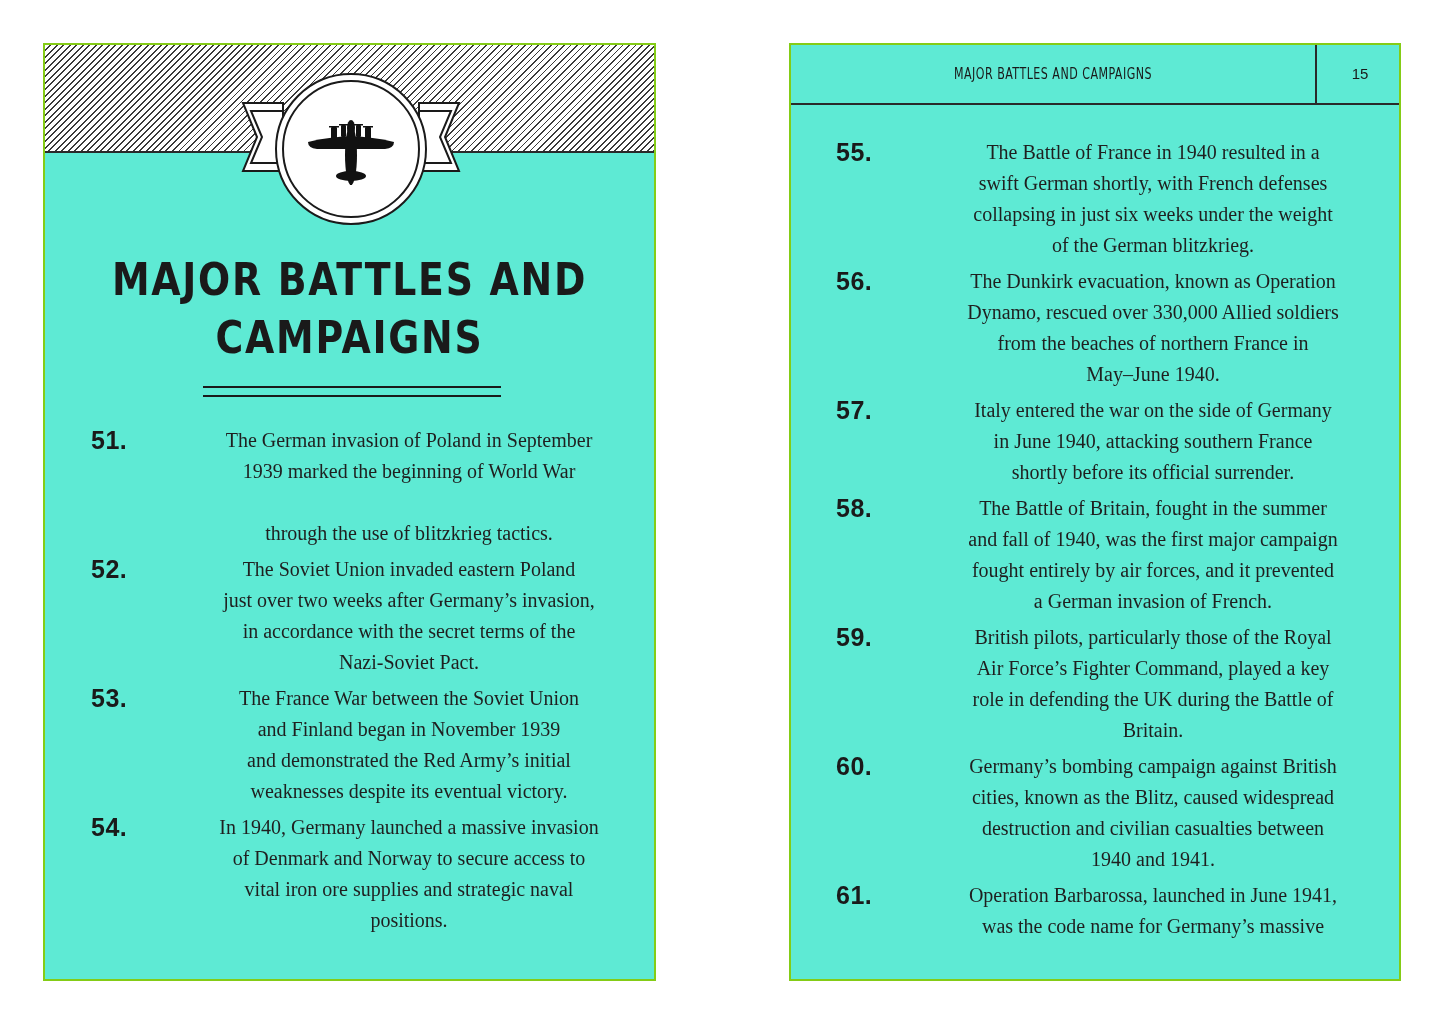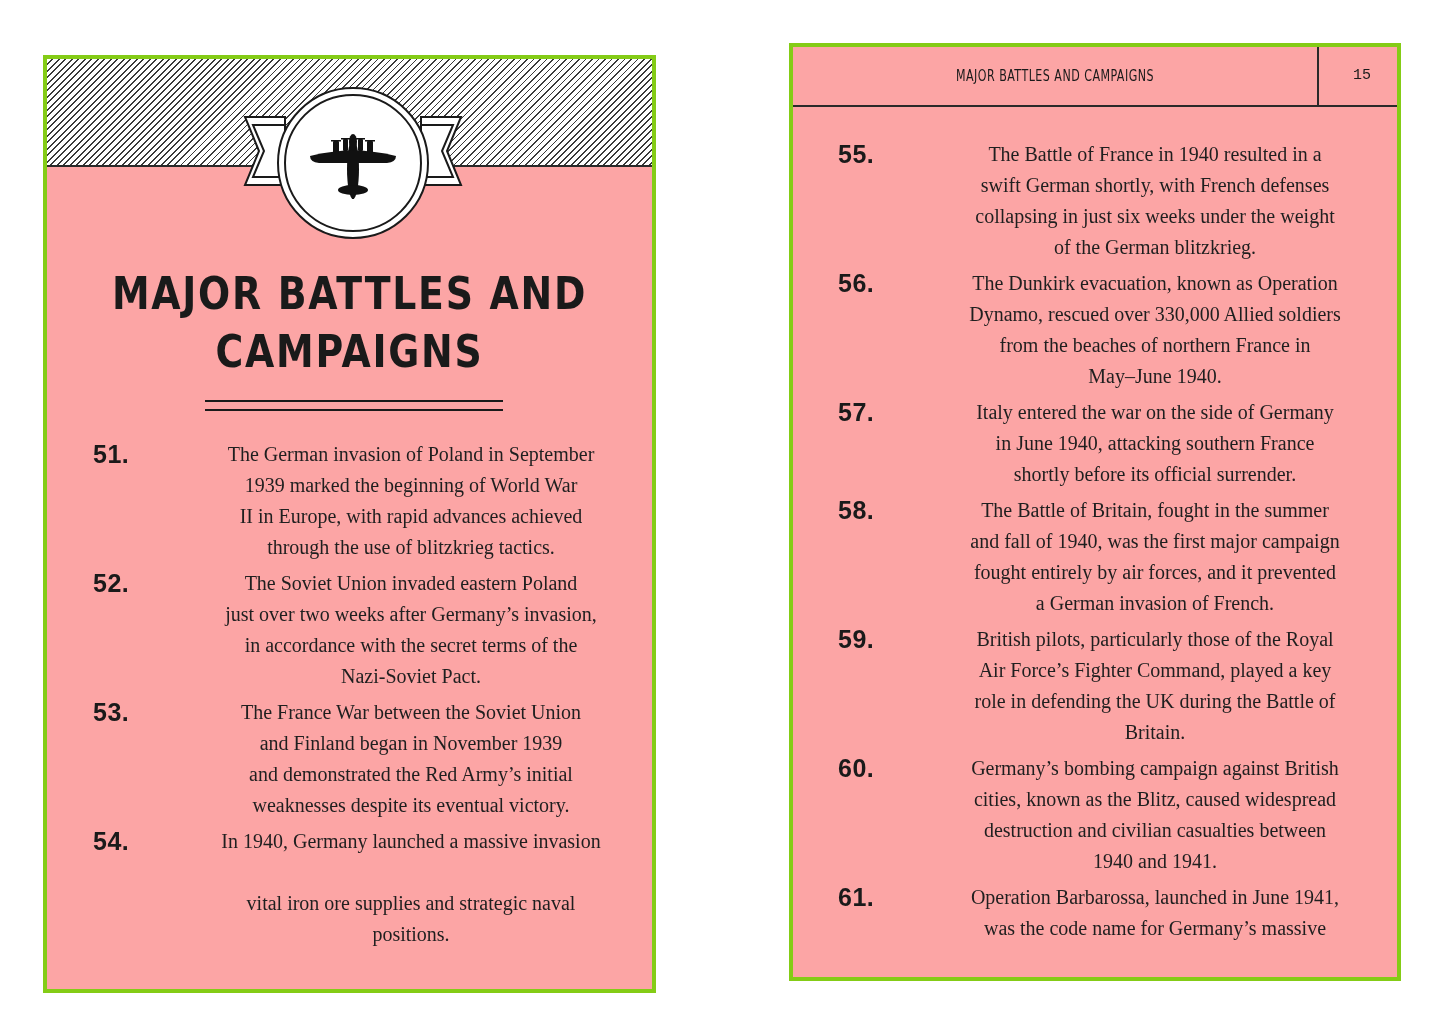--- a/index.html
+++ b/index.html
@@ -1,23 +1,23 @@
 <!DOCTYPE html>
 <html><head>
 <meta charset="utf-8">
 <style>
   html, body { margin: 0; padding: 0; }
   body {
     width: 1445px; height: 1024px; background: #ffffff; position: relative;
     overflow: hidden; color: #1a1a1a;
   }
   .page {
-    position: absolute; box-sizing: border-box; border: 4px solid #84cc16; background: #fca5a5;
+    position: absolute; box-sizing: border-box; border: 2px solid #84cc16; background: #5eead4;
   }
-  #left-page { left: 43px; top: 43px; width: 613px; height: 938px; margin-top: 12px; }
+  #left-page { left: 43px; top: 43px; width: 613px; height: 938px; }
   #right-page { left: 789px; top: 43px; width: 612px; height: 938px; }
 
   .hatch {
     position: absolute; left: 0; top: 0; right: 0; height: 106px;
     border-bottom: 2px solid #2a2a2a;
     background-image: repeating-linear-gradient(135deg, #ffffff 0px, #ffffff 3.4px, #3a3a3a 3.4px, #3a3a3a 4.6px);
   }
   .emblem { position: absolute; left: 0; top: 0; width: 613px; height: 200px; }
 
   .chapter-title {
@@ -47,21 +47,21 @@
   .running-head {
     position: absolute; left: 0; top: 0; right: 0; height: 58px; border-bottom: 2px solid #2a2a2a;
   }
   .running-title {
     position: absolute; left: 0; width: 524px; top: 0; height: 58px; line-height: 58px;
     text-align: center; font-family: "DejaVu Sans Condensed", "DejaVu Sans", sans-serif;
     font-size: 15px; letter-spacing: 0.6px; transform: scaleX(0.82); transform-origin: center;
   }
   .page-number-box {
     position: absolute; left: 524px; top: 0; width: 86px; height: 58px; border-left: 2px solid #2a2a2a;
-    text-align: center; line-height: 58px; font-family: Liberation Mono, monospace; font-size: 15px;
+    text-align: center; line-height: 58px; font-family: Liberation Sans, sans-serif; font-size: 15px;
     transform-origin: center;
   }
 </style>
 </head>
 <body>
 
 <div class="page" id="left-page">
   <div class="hatch"></div>
 
   <svg class="emblem" viewBox="0 0 613 200" width="613" height="200">
@@ -100,33 +100,33 @@
     <span>MAJOR BATTLES AND</span><br>
     <span>CAMPAIGNS</span>
   </h1>
 
   <div class="rule r1"></div>
   <div class="rule r2"></div>
 
   <div id="left-facts">
       <div class="fact" style="top: 380px;">
         <div class="num">51.</div>
-        <p class="text"><span>The German invasion of Poland in September</span><br><span>1939 marked the beginning of World War</span><br><span>II in Europe, with rapid advances achieved</span><br><span>through the use of blitzkrieg tactics.</span></p>
+        <p class="text"><span>The German invasion of Poland in September</span><br><span>1939 marked the beginning of World War</span><br><br><span>through the use of blitzkrieg tactics.</span></p>
       </div>
       <div class="fact" style="top: 509px;">
         <div class="num">52.</div>
         <p class="text"><span>The Soviet Union invaded eastern Poland</span><br><span>just over two weeks after Germany’s invasion,</span><br><span>in accordance with the secret terms of the</span><br><span>Nazi-Soviet Pact.</span></p>
       </div>
       <div class="fact" style="top: 638px;">
         <div class="num">53.</div>
         <p class="text"><span>The France War between the Soviet Union</span><br><span>and Finland began in November 1939</span><br><span>and demonstrated the Red Army’s initial</span><br><span>weaknesses despite its eventual victory.</span></p>
       </div>
       <div class="fact" style="top: 767px;">
         <div class="num">54.</div>
-        <p class="text"><span>In 1940, Germany launched a massive invasion</span><br><br><span>vital iron ore supplies and strategic naval</span><br><span>positions.</span></p>
+        <p class="text"><span>In 1940, Germany launched a massive invasion</span><br><span>of Denmark and Norway to secure access to</span><br><span>vital iron ore supplies and strategic naval</span><br><span>positions.</span></p>
       </div>
     </div>
 </div>
 
 <div class="page" id="right-page">
   <div class="running-head">
     <div class="running-title">MAJOR BATTLES AND CAMPAIGNS</div>
     <div class="page-number-box">15</div>
   </div>
   <div id="right-facts">

